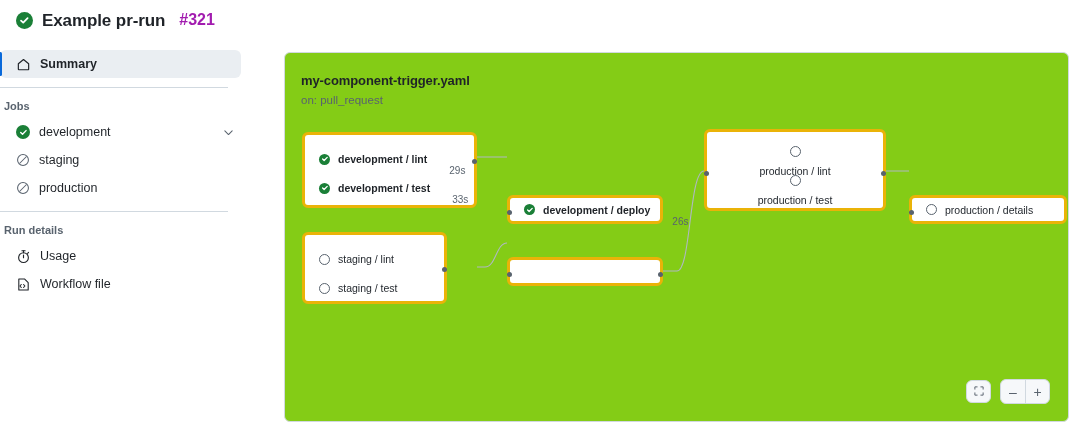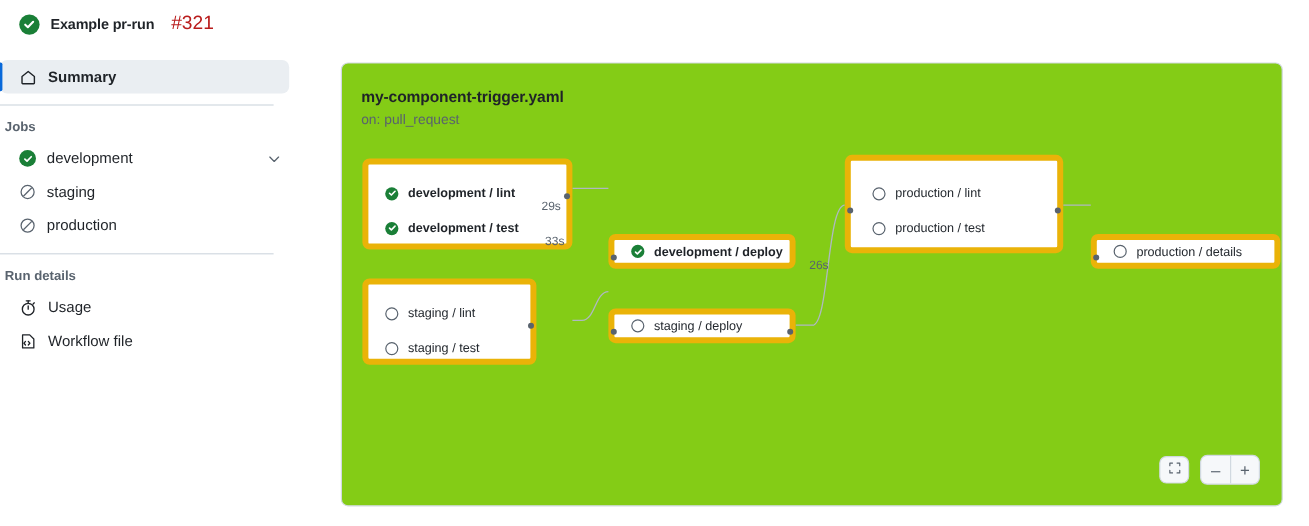--- a/index.html
+++ b/index.html
@@ -20,25 +20,25 @@
     padding-left: 16px; gap: 9px;
   }
   .check-badge {
     width: 17px; height: 17px; border-radius: 50%;
     background: #1a7f37;
     display: flex; align-items: center; justify-content: center;
     flex: none;
   }
   .check-badge svg { display: block; }
   .run-title {
-    font-size: 12px; font-weight: 700; letter-spacing: -0.1px;
+    font-size: 17px; font-weight: 700; letter-spacing: -0.1px;
     color: #1f2328; line-height: 1;
   }
   .run-number {
-    font-size: 16px; font-weight: 400; color: #b91c1c; line-height: 1;
+    font-size: 16px; font-weight: 700; color: #a21caf; line-height: 1;
     margin-left: 5px;
   }
 
   
   .sidebar {
     position: absolute; left: 0; top: 50px;
     width: 260px;
     padding: 0 16px 0 0;
   }
   .side-item {
@@ -104,21 +104,21 @@
     font-size: 11.5px; color: #59636e; line-height: 1.4; margin-top: 2px;
   }
 
   .canvas { position: absolute; left: 0; top: 0; width: 785px; height: 370px; }
   .edges { position: absolute; left: 0; top: 0; width: 785px; height: 370px; }
 
   
   .node {
     position: absolute;
     background: #ffffff;
-    border: 5px solid #eab308;
+    border: 3px solid #eab308;
     border-radius: 6px;
   }
   .node-row {
     display: flex; align-items: center;
     gap: 8px;
     padding: 0 14px;
     height: 26px;
     font-size: 10.5px;
     color: #1f2328;
     font-weight: 600;
@@ -143,21 +143,21 @@
     border: 1.3px solid #59636e; flex: none; background: transparent;
   }
 
   
   .group-dev   { left: 17px;  top: 79px;  width: 175px; height: 76px; padding-top: 11px; }
   .group-stg   { left: 17px;  top: 179px; width: 145px; height: 72px; padding-top: 11px; }
   .group-prod  { left: 419px; top: 76px;  width: 182px; height: 82px; padding-top: 14px; }
   .node-devdep { left: 222px; top: 142px; width: 156px; height: 29px; display:flex; align-items:center; }
   .node-stgdep { left: 222px; top: 204px; width: 156px; height: 29px; display:flex; align-items:center; }
   .node-proddep{ left: 624px; top: 142px; width: 158px; height: 29px; display:flex; align-items:center; }
-  .group-prod .node-row { padding: 0 18px; }
+  .group-prod .node-row { padding: 0 18px; flex-direction: column; }
   .group-prod .node-row + .node-row { margin-top: 3px; }
   .group-dev .node-row + .node-row,
   .group-stg .node-row + .node-row { margin-top: 3px; }
 
   .port {
     position: absolute;
     width: 5px; height: 5px; border-radius: 50%;
     background: #59636e;
   }
 
@@ -347,24 +347,20 @@
             </svg>
         </span>
         <span>development / deploy</span>
         <span class="node-dur">26s</span>
       </div>
       <span class="port" style="left:-3px; top:12px;"></span>
       <span class="port" style="right:-3px; top:12px; opacity:0;"></span>
     </div>
 
     <div class="node node-stgdep">
-      <div class="node-row plain" style="width:100%">
-        <span class="icon-pending"></span>
-        <span>staging / deploy</span>
-      </div>
       <span class="port" style="left:-3px; top:12px;"></span>
       <span class="port" style="right:-3px; top:12px;"></span>
     </div>
 
     <div class="node group-prod">
       <div class="node-row plain">
         <span class="icon-pending"></span>
         <span>production / lint</span>
       </div>
       <div class="node-row plain">

